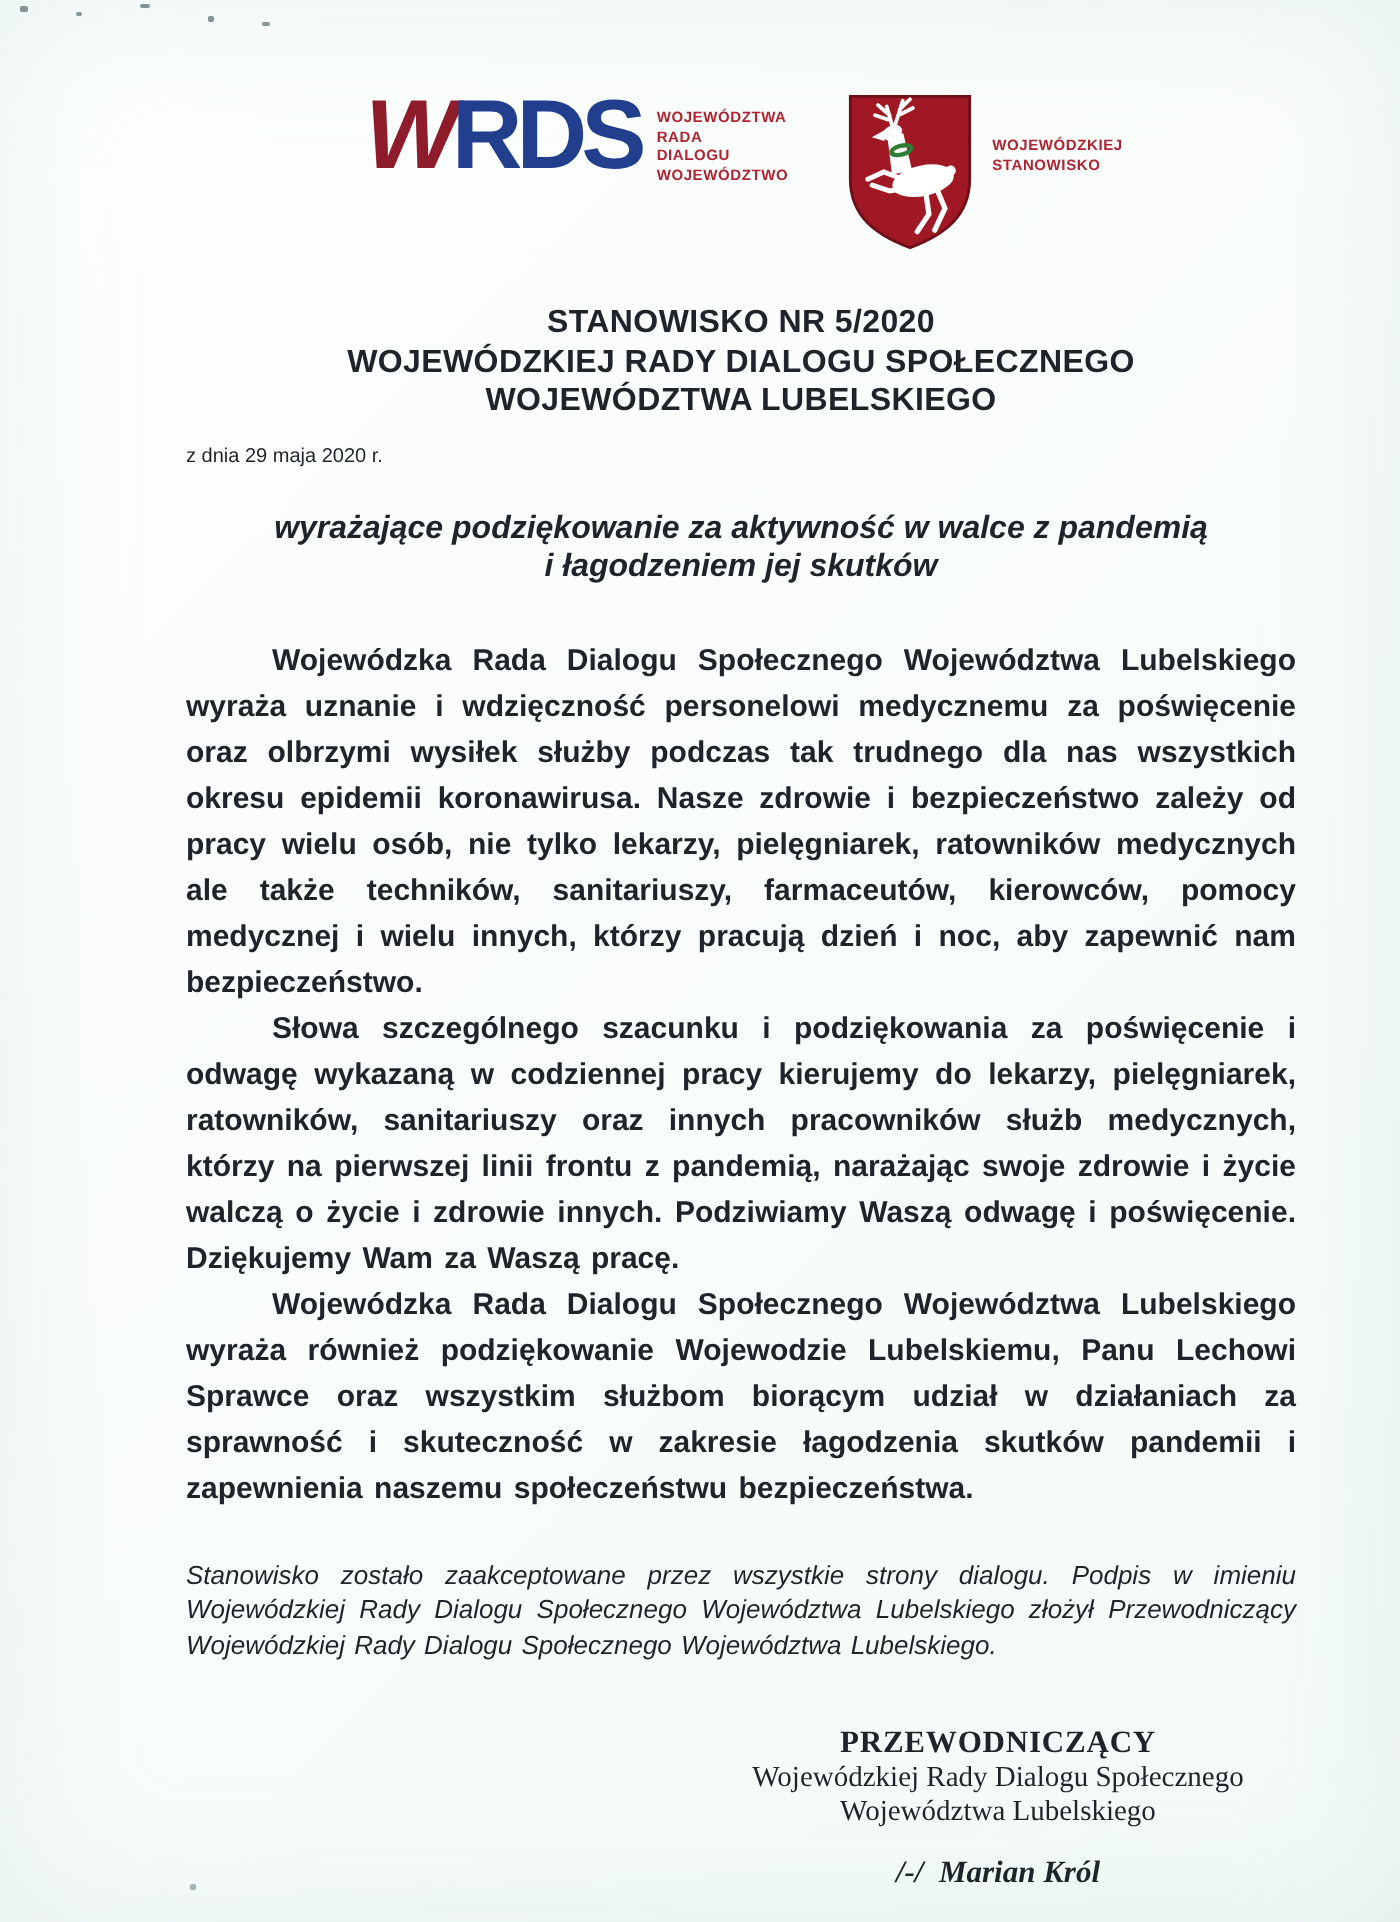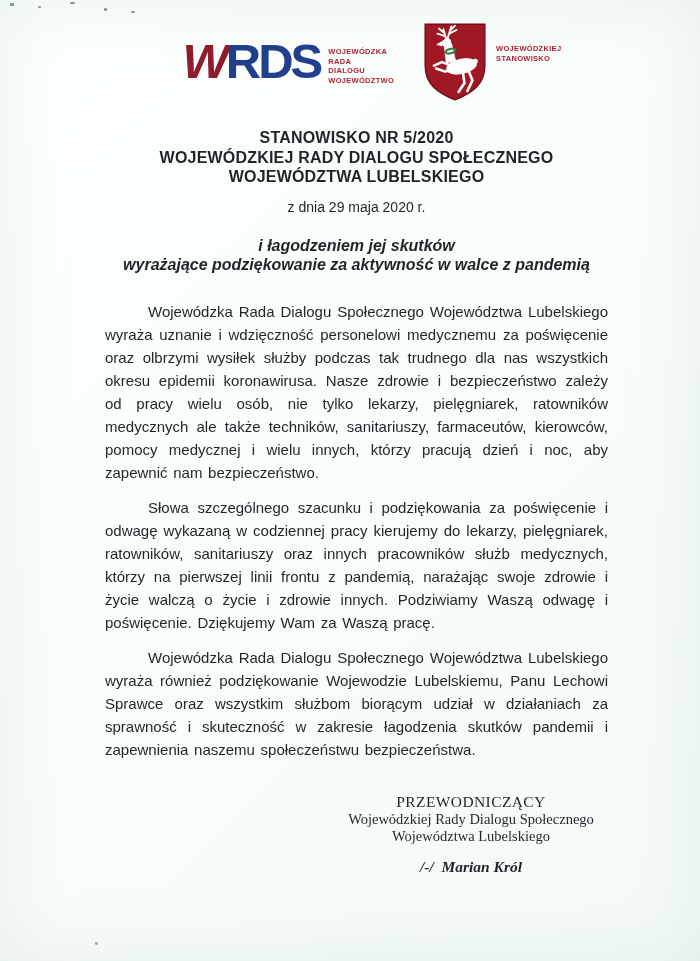--- a/index.html
+++ b/index.html
@@ -12,24 +12,24 @@
     box-shadow: inset 0 0 70px rgba(170, 200, 198, 0.22);
     overflow: hidden;
     font-family: "Liberation Sans", sans-serif;
     color: #1f2428;
   }
   
   .speck { position: absolute; background: #4a5d63; border-radius: 1px; opacity: .65; }
 
   
   .header {
-    margin-top: 22px;
+    margin-top: 46px;
     display: flex;
     justify-content: center;
-    align-items: center;
+    align-items: flex-start;
     gap: 28px;
     padding-left: 44px;
   }
   .wrds { display: flex; align-items: flex-start; }
   .wrds-letters {
     font-size: 49px;
     font-weight: 800;
     line-height: 0.9;
     letter-spacing: -3px;
     font-family: "Liberation Sans", sans-serif;
@@ -59,42 +59,42 @@
   .title-block {
     margin-top: 26px;
     text-align: center;
     font-weight: bold;
     font-size: 16px;
     line-height: 19.5px;
     letter-spacing: .2px;
   }
   .date-line {
     margin-top: 12px;
-    text-align: center;
-    font-size: 14px;
+    font-size: 10px;
   }
   .subject-block {
     margin-top: 21px;
     text-align: center;
     font-weight: bold;
     font-style: italic;
     font-size: 16px;
     line-height: 19.5px;
   }
 
   
-  .content { padding: 0 80px 0 93px; }
+  .content { padding: 0 52px 0 93px; }
   .body-text { margin-top: 25px; }
   .body-text p {
-    margin: 12px;
+    margin: 0;
     font-size: 15px;
     line-height: 23px;
     text-align: justify;
     text-indent: 43px;
     word-spacing: 1.5px;
+    font-weight: bold;
   }
 
   
   .footnote {
     margin-top: 23px;
     font-style: italic;
     font-size: 13px;
     line-height: 17.5px;
     text-align: justify;
     word-spacing: 1px;
@@ -102,21 +102,21 @@
 
   
   .signature {
     margin-top: 32px;
     margin-left: auto;
     margin-right: 3px;
     width: 292px;
     text-align: center;
     font-family: "Liberation Serif", serif;
   }
-  .sig-role { font-size: 15.5px; font-weight: normal; letter-spacing: .4px; }
+  .sig-role { font-size: 15.5px; font-weight: bold; letter-spacing: .4px; }
   .sig-org  { font-size: 14.5px; line-height: 17px; }
   .sig-name { margin-top: 13px; font-size: 15.5px; font-style: italic; white-space: pre-wrap; font-weight: bold; }
 </style>
 </head>
 <body>
 
 <div class="page">
 
   <div class="speck" style="left:10px;top:3px;width:4px;height:3px;"></div>
   <div class="speck" style="left:38px;top:6px;width:3px;height:2px;"></div>
@@ -125,21 +125,21 @@
   <div class="speck" style="left:131px;top:11px;width:4px;height:2px;"></div>
   <div class="speck" style="left:95px;top:942px;width:3px;height:3px;opacity:.45;"></div>
 
   <div class="header">
 
     <div class="wrds">
       <div class="wrds-letters">
         <span class="wrds-w">W</span><span class="wrds-rds">RDS</span>
       </div>
       <div class="wrds-caption">
-        <div>WOJEWÓDZKA</div>
+        <div>WOJEWÓDZTWA</div>
         <div>RADA</div>
         <div>DIALOGU</div>
         <div>WOJEWÓDZTWO</div>
       </div>
     </div>
 
     <div class="arms">
       <svg width="66" height="80" viewBox="0 0 90 110" aria-hidden="true">
 
         <path d="M4 3 H86 V60 C86 85 69 98 45 107 C21 98 4 85 4 60 Z" fill="#a01823" stroke="#6f0f1a" stroke-width="2"></path>
@@ -178,30 +178,31 @@
 
     <div class="title-block">
       <div>STANOWISKO NR 5/2020</div>
       <div>WOJEWÓDZKIEJ RADY DIALOGU SPOŁECZNEGO</div>
       <div>WOJEWÓDZTWA LUBELSKIEGO</div>
     </div>
 
     <div class="date-line">z dnia 29 maja 2020 r.</div>
 
     <div class="subject-block">
+      <div>wyrażające podziękowanie za aktywność w walce z pandemią</div>
       <div>i łagodzeniem jej skutków</div>
-      <div>wyrażające podziękowanie za aktywność w walce z pandemią</div>
     </div>
 
     <div class="body-text">
       <p>Wojewódzka Rada Dialogu Społecznego Województwa Lubelskiego wyraża uznanie i wdzięczność personelowi medycznemu za poświęcenie oraz olbrzymi wysiłek służby podczas tak trudnego dla nas wszystkich okresu epidemii koronawirusa. Nasze zdrowie i bezpieczeństwo zależy od pracy wielu osób, nie tylko lekarzy, pielęgniarek, ratowników medycznych ale także techników, sanitariuszy, farmaceutów, kierowców, pomocy medycznej i wielu innych, którzy pracują dzień i noc, aby zapewnić nam bezpieczeństwo.</p>
       <p>Słowa szczególnego szacunku i podziękowania za poświęcenie i odwagę wykazaną w codziennej pracy kierujemy do lekarzy, pielęgniarek, ratowników, sanitariuszy oraz innych pracowników służb medycznych, którzy na pierwszej linii frontu z pandemią, narażając swoje zdrowie i życie walczą o życie i zdrowie innych. Podziwiamy Waszą odwagę i poświęcenie. Dziękujemy Wam za Waszą pracę.</p>
       <p>Wojewódzka Rada Dialogu Społecznego Województwa Lubelskiego wyraża również podziękowanie Wojewodzie Lubelskiemu, Panu Lechowi Sprawce oraz wszystkim służbom biorącym udział w działaniach za sprawność i skuteczność w zakresie łagodzenia skutków pandemii i zapewnienia naszemu społeczeństwu bezpieczeństwa.</p>
     </div>
 
+    <div class="footnote">Stanowisko zostało zaakceptowane przez wszystkie strony dialogu. Podpis w imieniu Wojewódzkiej Rady Dialogu Społecznego Województwa Lubelskiego złożył Przewodniczący Wojewódzkiej Rady Dialogu Społecznego Województwa Lubelskiego.</div>
 
     <div class="signature">
       <div class="sig-role">PRZEWODNICZĄCY</div>
       <div class="sig-org">Wojewódzkiej Rady Dialogu Społecznego</div>
       <div class="sig-org">Województwa Lubelskiego</div>
       <div class="sig-name">/-/  Marian Król</div>
     </div>
 
   </div>
 </div>

